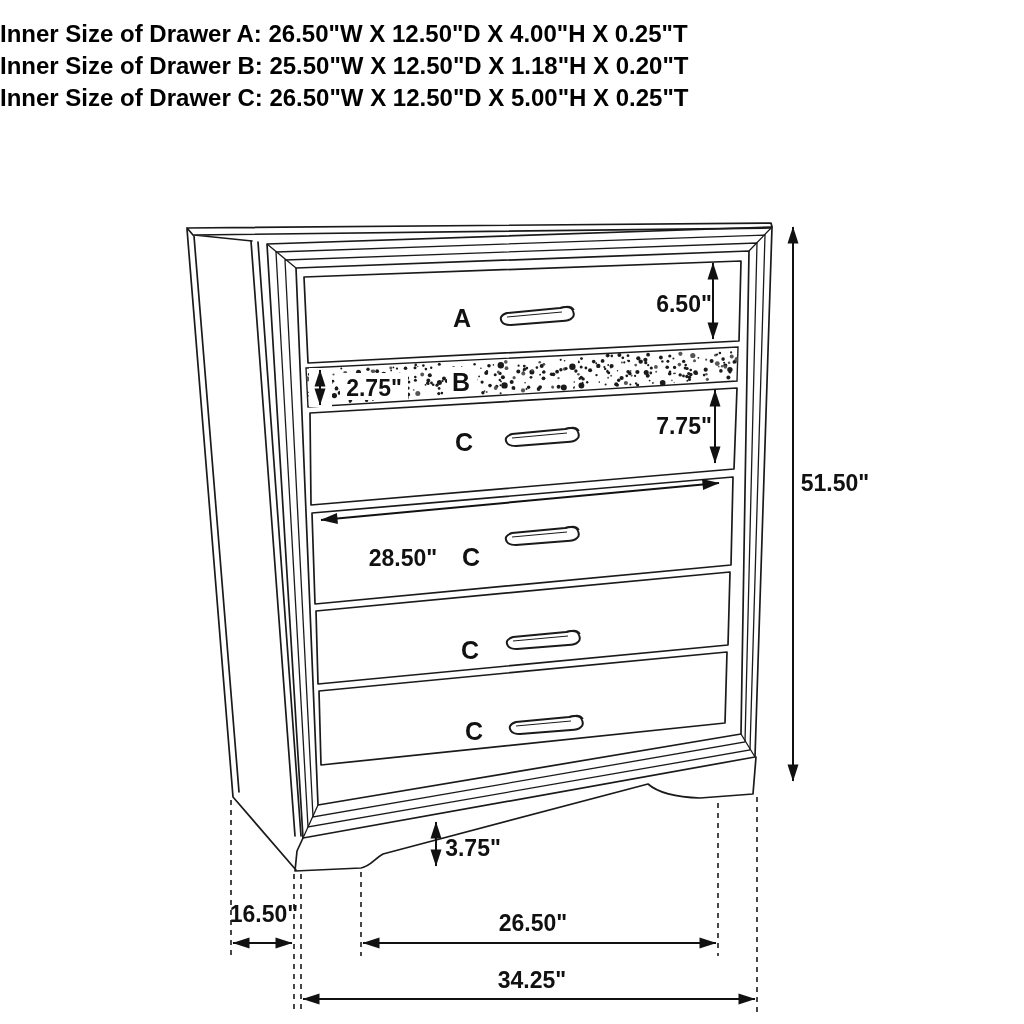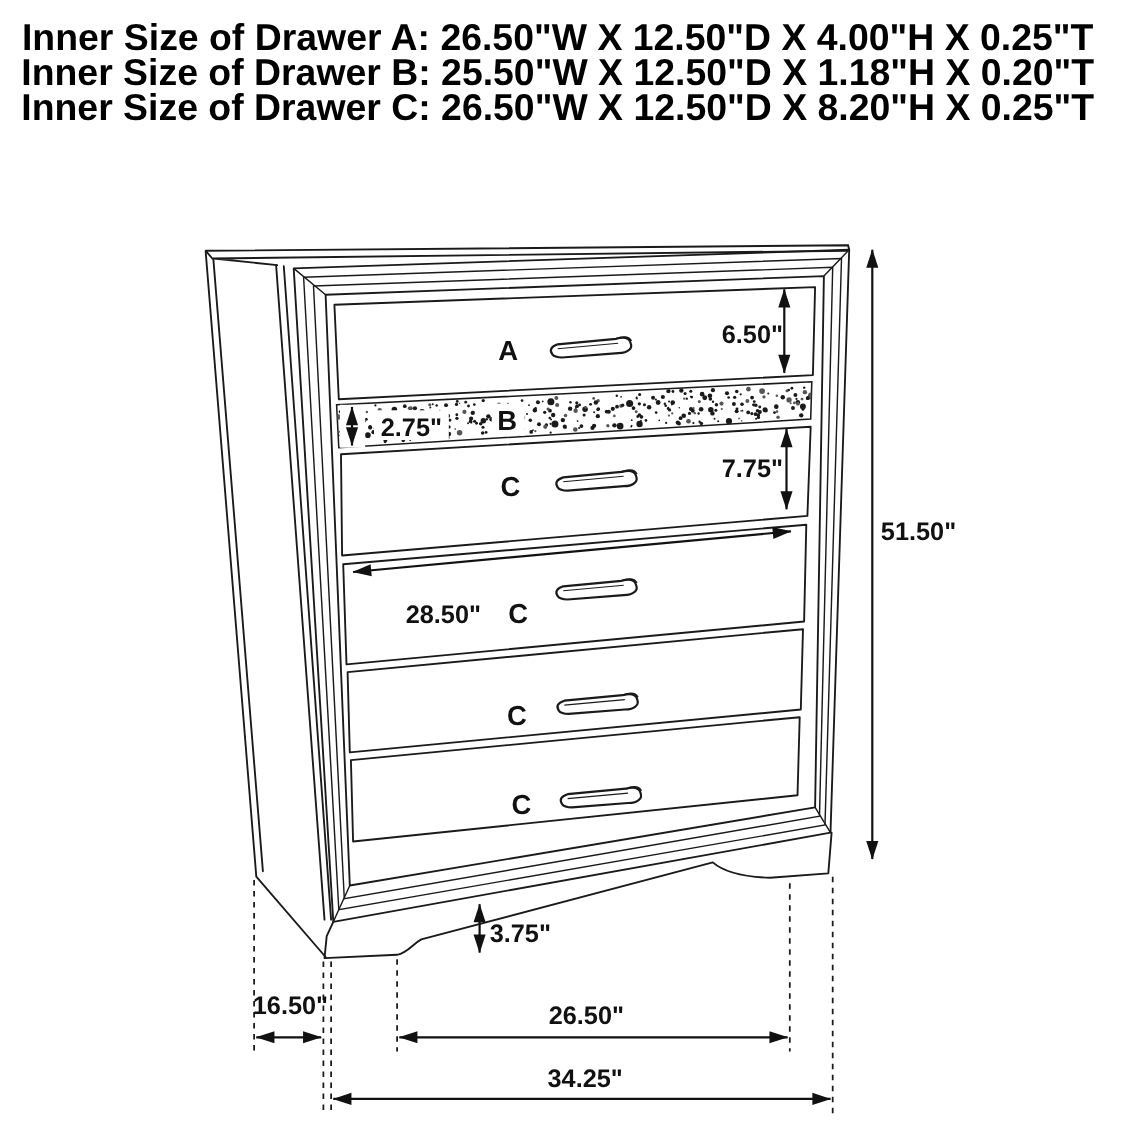--- a/index.html
+++ b/index.html
@@ -1,22 +1,22 @@
 <!DOCTYPE html>
 <html><head>
 <meta charset="utf-8">
 <style>
   html,body{margin:0;padding:0;background:#ffffff;}
   .canvas{
     position:relative;width:1024px;height:1024px;background:#ffffff;overflow:hidden;
     font-family:"Liberation Sans", sans-serif;
   }
   .header{
-    position:absolute;top:18px;left:0;width:1014px;text-align:center;
-    color:#000;font-weight:bold;font-size:34px;line-height:32px;letter-spacing:0px;
+    position:absolute;top:18px;left:0;width:1014px;
+    color:#000;font-weight:bold;font-size:24px;line-height:32px;letter-spacing:0px;
   }
   .header div{white-space:nowrap;}
   svg{position:absolute;top:0;left:0;}
   svg text{
     font-family:"Liberation Sans", sans-serif;
     font-weight:bold;font-size:23px;fill:#111111;text-anchor:middle;
   }
   svg text.redlbl{font-size:25px;}
   .ln{stroke:#1a1a1a;stroke-width:1.7;fill:none;stroke-linejoin:round;stroke-linecap:round;}
   .lnthin{stroke:#1a1a1a;stroke-width:1.3;fill:none;}
@@ -25,21 +25,21 @@
   .whitepatch{fill:#ffffff;stroke:none;}
 </style>
 </head>
 <body>
 
 <div class="canvas">
 
   <div class="header">
     <div>Inner Size of Drawer A: 26.50"W X 12.50"D X 4.00"H X 0.25"T</div>
     <div>Inner Size of Drawer B: 25.50"W X 12.50"D X 1.18"H X 0.20"T</div>
-    <div>Inner Size of Drawer C: 26.50"W X 12.50"D X 8.20"H X 0.25"T</div>
+    <div>Inner Size of Drawer C: 26.50"W X 12.50"D X 5.00"H X 0.25"T</div>
   </div>
 
   <svg width="1024" height="1024" viewBox="0 0 1024 1024">
     <defs>
       <marker id="ah" markerUnits="userSpaceOnUse" markerWidth="19" markerHeight="13" refX="17" refY="6" orient="auto-start-reverse">
         <path d="M0.5,0.5 L17.5,6 L0.5,11.5 Z" fill="#111111"></path>
       </marker>
       <clipPath id="stripClip">
         <polygon points="306,368 738,347 737,381 308,407"></polygon>
       </clipPath>

